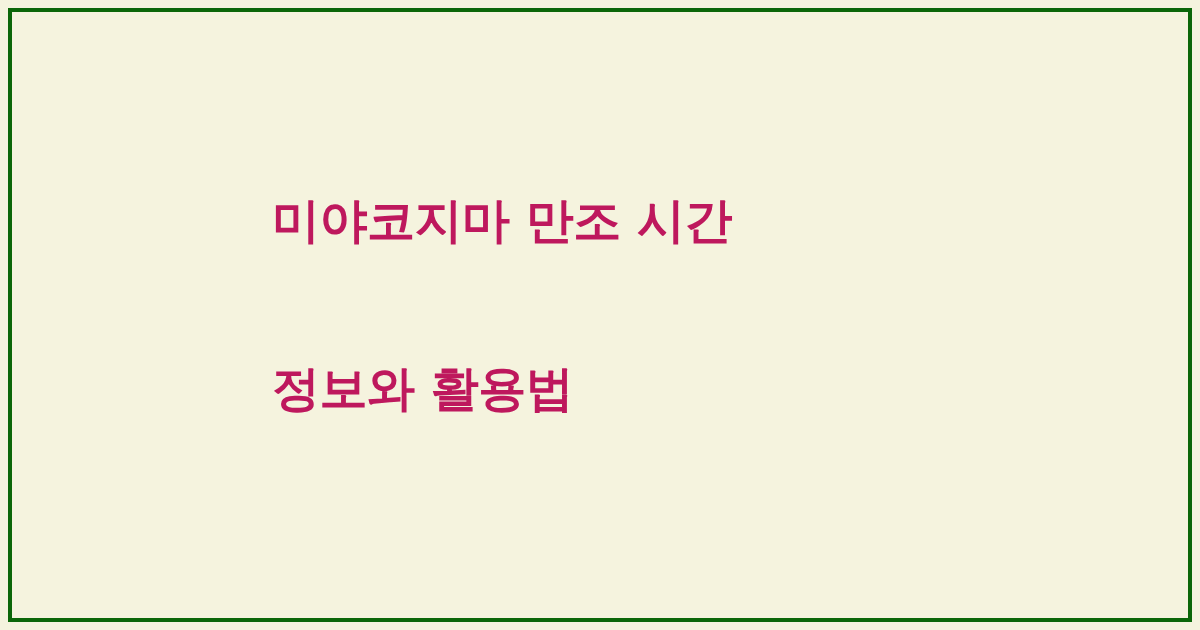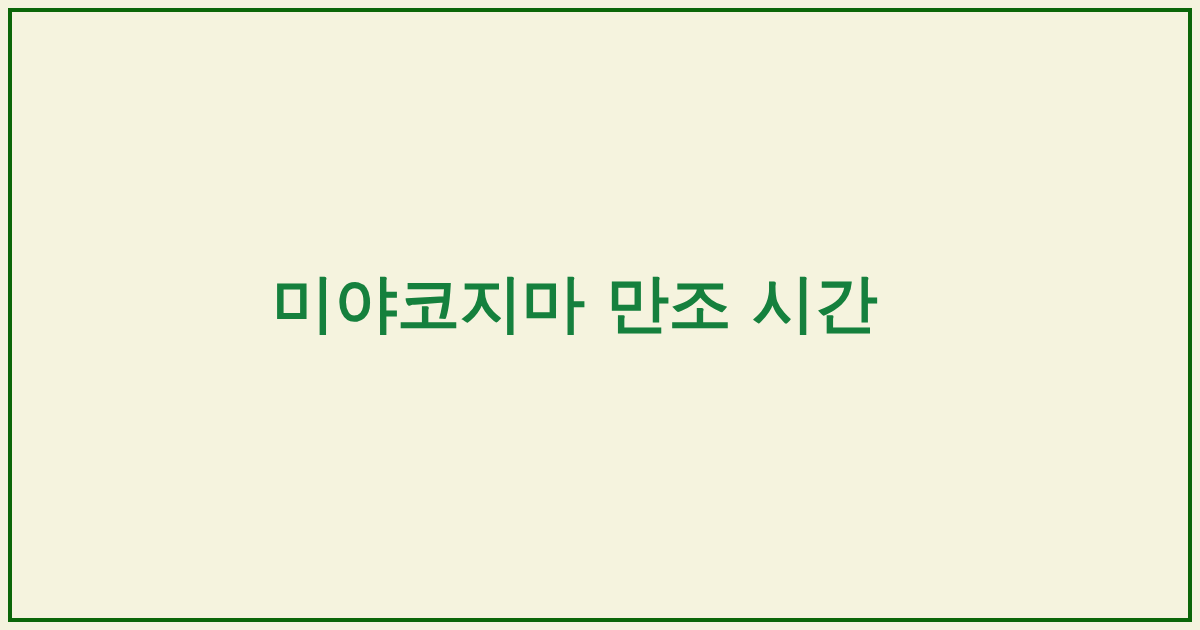--- a/index.html
+++ b/index.html
@@ -65,19 +65,20 @@
     display: block;
   }
 </style>
 </head>
 <body>
 
 <div class="og-card" style="background: rgb(245, 243, 222); padding: 8px;">
   <div class="og-frame" style="border-color: rgb(11, 102, 8); border-width: 4px; background: rgb(245, 243, 222);">
 
     <div class="headline-block">
-      <h1 class="headline" style="color: #15803d; font-size: 63px; line-height: 84px; text-align: left;">
+      <h1 class="headline" style="color: #be185d; font-size: 48px; line-height: 84px; text-align: left;">
         <span class="headline-line">미야코지마 만조 시간</span>
+        <span class="headline-line">정보와 활용법</span>
       </h1>
     </div>
 
   </div>
 </div>
 
 </body></html>

